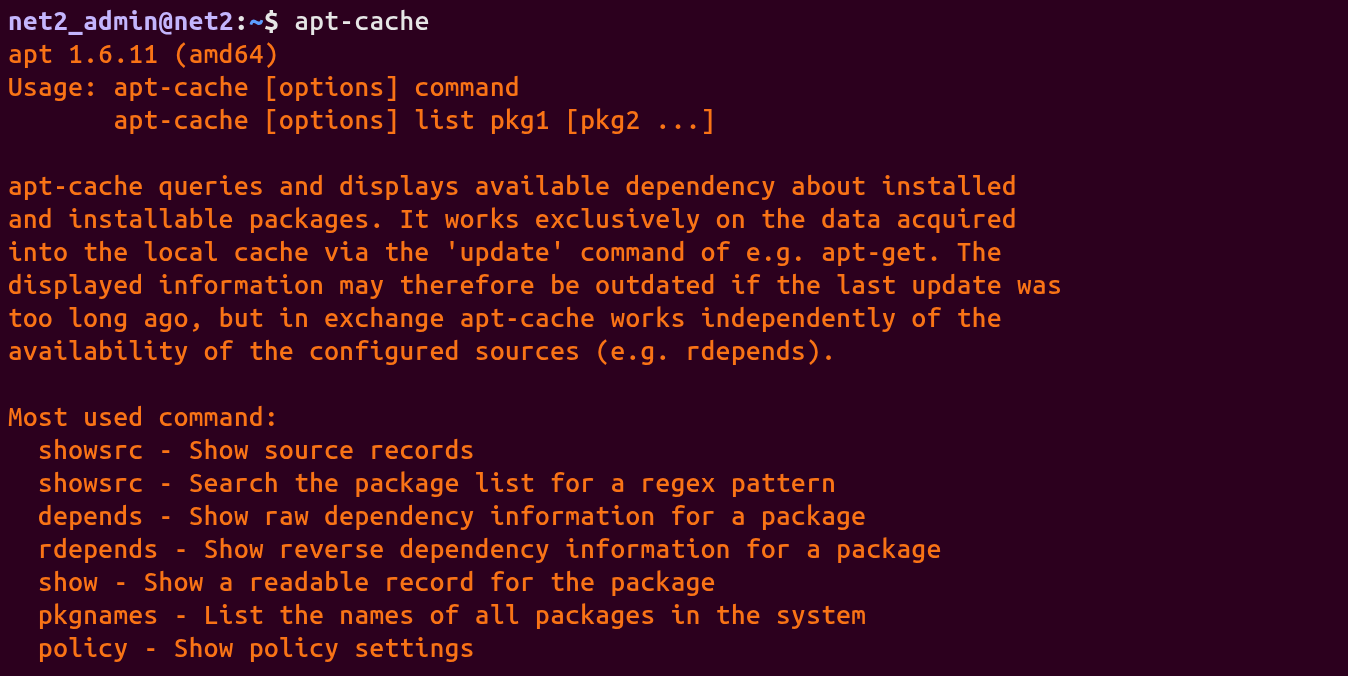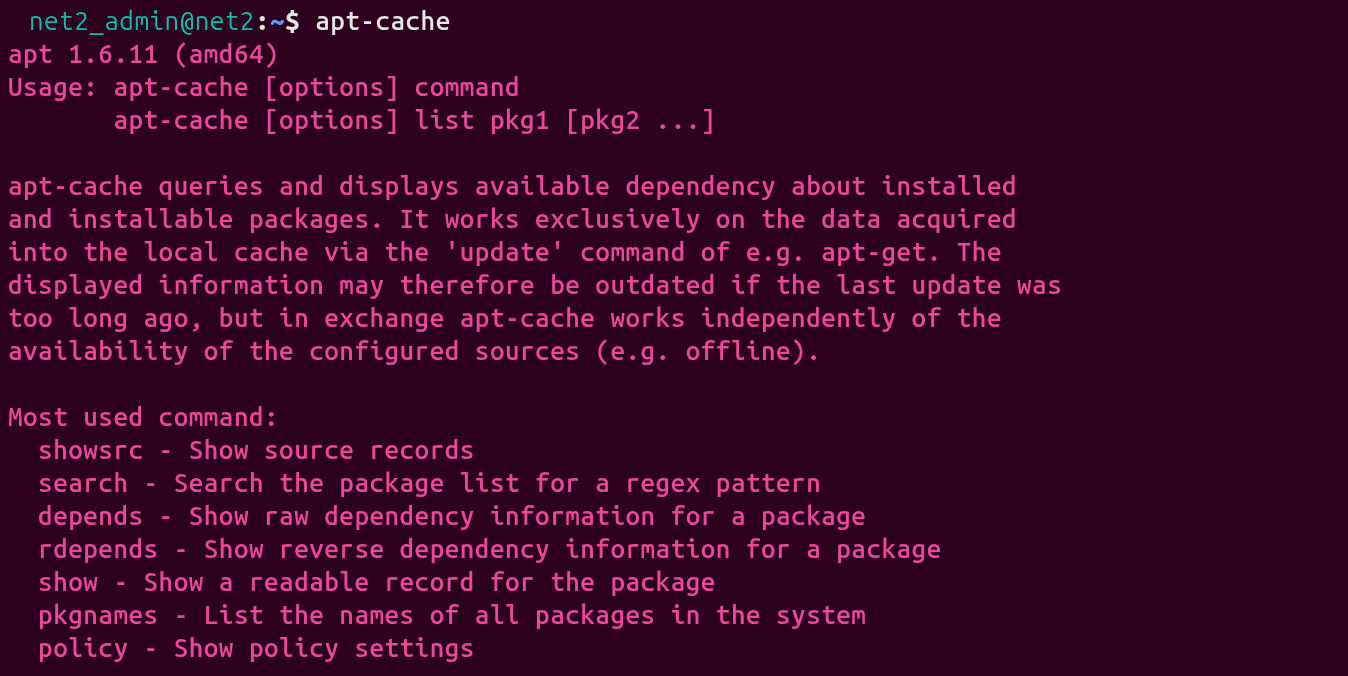--- a/index.html
+++ b/index.html
@@ -13,42 +13,42 @@
     line-height: 33px;
     color: #e6e6e6;
     overflow: hidden;
     letter-spacing: 0.5px;
     font-weight: 500;
   }
   .terminal {
     padding: 4px 8px;
     white-space: pre;
   }
-  .prompt-user { color: #14b8a6; font-weight: normal; margin-left: 21px; }
+  .prompt-user { color: #c4b5fd; font-weight: bold; }
   .prompt-sep  { color: #e6e6e6; font-weight: bold; }
   .prompt-path { color: #5c9dff; font-weight: bold; }
   .command     { color: #e6e6e6; text-align: center; }
-  .output      { color: #ec4899; }
+  .output      { color: #f97316; }
 </style>
 </head>
 <body>
 
 <div class="terminal"><span><span class="prompt-user">net2_admin@net2</span><span class="prompt-sep">:</span><span class="prompt-path">~</span><span class="prompt-sep">$ </span><span class="command">apt-cache</span></span>
 <span class="output">apt 1.6.11 (amd64)</span>
 <span class="output">Usage: apt-cache [options] command</span>
 <span class="output">       apt-cache [options] list pkg1 [pkg2 ...]</span>
 <span class="output"></span>
 <span class="output">apt-cache queries and displays available dependency about installed</span>
 <span class="output">and installable packages. It works exclusively on the data acquired</span>
 <span class="output">into the local cache via the 'update' command of e.g. apt-get. The</span>
 <span class="output">displayed information may therefore be outdated if the last update was</span>
 <span class="output">too long ago, but in exchange apt-cache works independently of the</span>
-<span class="output">availability of the configured sources (e.g. offline).</span>
+<span class="output">availability of the configured sources (e.g. rdepends).</span>
 <span class="output"></span>
 <span class="output">Most used command:</span>
 <span class="output">  showsrc - Show source records</span>
-<span class="output">  search - Search the package list for a regex pattern</span>
+<span class="output">  showsrc - Search the package list for a regex pattern</span>
 <span class="output">  depends - Show raw dependency information for a package</span>
 <span class="output">  rdepends - Show reverse dependency information for a package</span>
 <span class="output">  show - Show a readable record for the package</span>
 <span class="output">  pkgnames - List the names of all packages in the system</span>
 <span class="output">  policy - Show policy settings</span>
 </div>
 
 </body></html>

